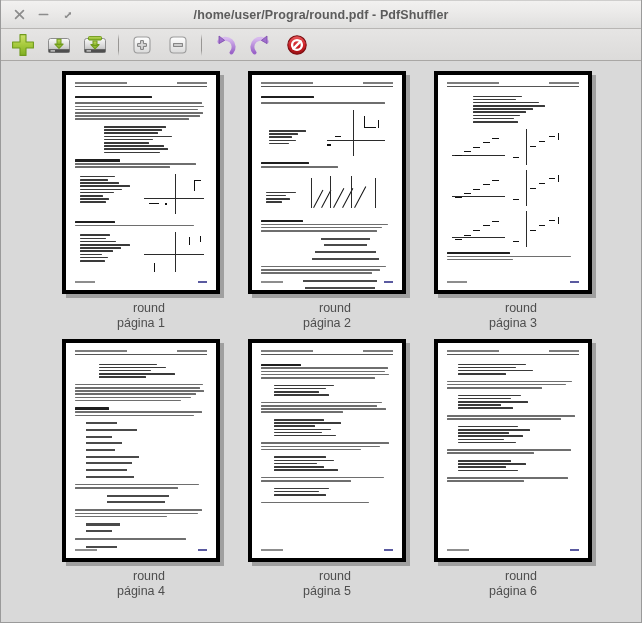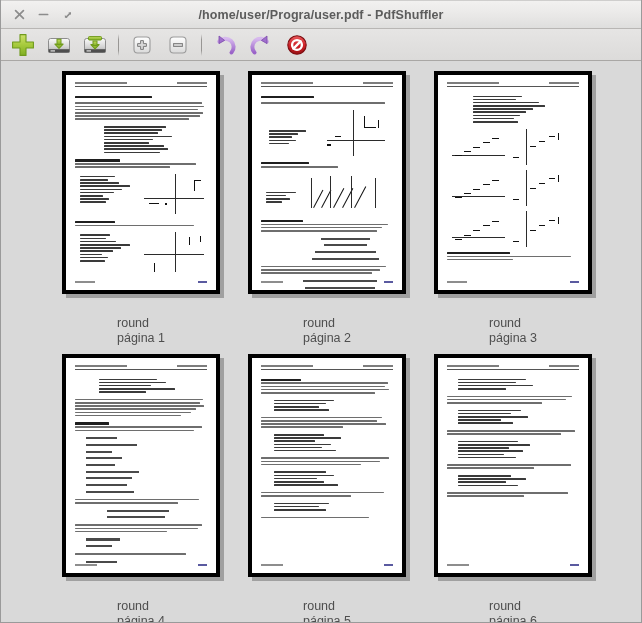--- a/index.html
+++ b/index.html
@@ -129,22 +129,22 @@
     box-shadow: 4px 4px 0 0 rgba(140,140,140,0.75);
   }
   .page-sheet {
     position: relative;
     width: 100%;
     height: 100%;
     background: #ffffff;
     overflow: hidden;
   }
   .page-label {
-    margin-top: 22px;
-    text-align: left;
+    margin-top: 7px;
+    text-align: right;
     font-size: 12.5px;
     color: #4e4e4e;
     line-height: 15px;
     white-space: pre-line;
   }
 
   
   .pg-inner {
     position: absolute;
     inset: 0;
@@ -199,21 +199,21 @@
         </svg>
       </div>
       <div class="wc-btn">
         <svg width="12" height="12" viewBox="0 0 12 12" aria-hidden="true">
           <path d="M4.3 8.0 L8.2 4.1" stroke="#8c8c8c" stroke-width="1.6" stroke-linecap="round"></path>
           <path d="M6.3 3.4 L9.0 3.4 L9.0 6.1 Z" fill="#8c8c8c"></path>
           <path d="M5.6 8.7 L2.9 8.7 L2.9 6.0 Z" fill="#8c8c8c"></path>
         </svg>
       </div>
     </div>
-    <div id="window-title">/home/user/Progra/user.pdf - PdfShuffler</div>
+    <div id="window-title">/home/user/Progra/round.pdf - PdfShuffler</div>
   </div>
 
   <div id="toolbar">
 
     <div class="tb-btn">
       <svg class="tb-icon" width="26" height="26" viewBox="0 0 26 26" aria-hidden="true">
         <defs>
           <linearGradient id="gPlus" x1="0" y1="0" x2="0" y2="1">
             <stop offset="0%" stop-color="#cde06a"></stop>
             <stop offset="50%" stop-color="#a6ca3c"></stop>

